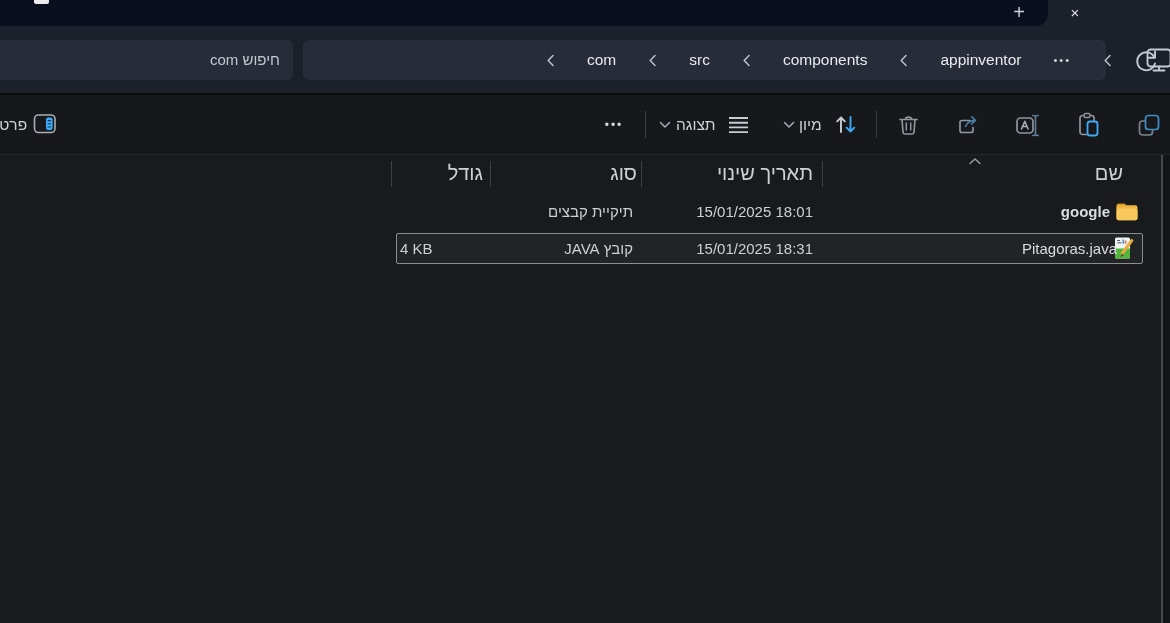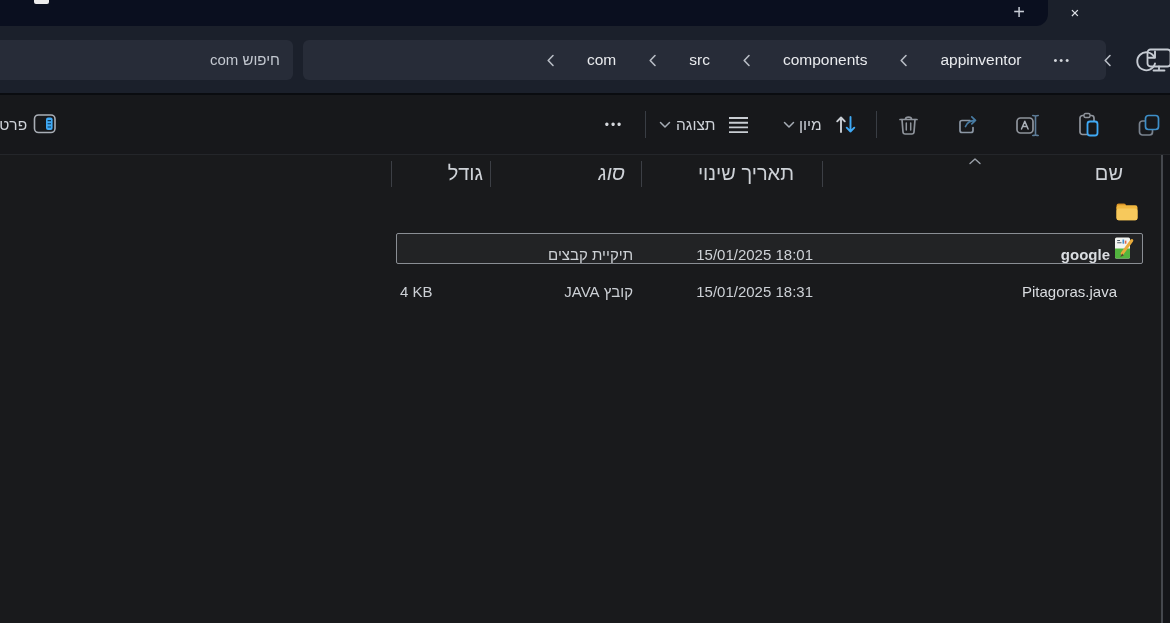--- a/index.html
+++ b/index.html
@@ -38,21 +38,21 @@
   .details-label{left:-15px;top:0;height:59px;line-height:59px;direction:rtl;}
   .tb-divider{top:16px;width:1px;height:27px;background:#393d44;}
   .dots-btn{left:594px;top:0;width:40px;height:59px;font-size:12px;color:#d4d7dc;letter-spacing:2px;}
 
   
   .content{left:0;top:154px;width:1170px;height:469px;background:#191a1c;border-top:1px solid #24262a;}
   .col-header{top:4px;height:28px;line-height:28px;font-size:20px;color:#ced2d7;white-space:nowrap;}
   .col-sep{top:6px;width:1px;height:26px;background:#3c3f45;}
   .v-line{left:1161px;top:0;width:2px;height:469px;background:#44474d;}
   .gutter{left:1163px;top:0;width:7px;height:469px;background:#141519;}
-  .cell{height:34px;line-height:34px;font-size:15px;color:#d9dce0;white-space:nowrap;margin-top:43px;}
+  .cell{height:34px;line-height:34px;font-size:15px;color:#d9dce0;white-space:nowrap;}
   .row1 .cell{top:40px;}
   .row2 .cell{top:77px;height:33px;line-height:33px;}
   .selection{left:396px;top:78px;width:747px;height:31px;border:1px solid #8a8e94;
     border-radius:2px;background:rgba(255,255,255,0.045);}
   .muted{color:#ccd0d5;}
 </style>
 </head>
 <body>
 
 <div class="stage">
@@ -190,22 +190,22 @@
       <svg width="26" height="25" viewBox="0 0 26 25">
         <rect x="3.5" y="8" width="13" height="14" rx="3" fill="none" stroke="#79828e" stroke-width="1.7"></rect>
         <rect x="9.5" y="2.5" width="13" height="14" rx="3" fill="#17181b" stroke="#3e8fc9" stroke-width="1.7"></rect>
       </svg>
     </div>
   </div>
 
   <div class="abs content">
 
     <div class="abs col-header" style="right:47px;">שם</div>
-    <div class="abs col-header" style="right:376px;">תאריך שינוי</div>
-    <div class="abs col-header" style="right:545px;font-style:italic;">סוג</div>
+    <div class="abs col-header" style="right:357px;">תאריך שינוי</div>
+    <div class="abs col-header" style="right:533px;">סוג</div>
     <div class="abs col-header" style="right:687px;">גודל</div>
 
     <div class="abs" style="left:968px;top:-3px;">
       <svg width="14" height="9" viewBox="0 0 14 9">
           <path d="M2 6.5 L7 2 L12 6.5" fill="none" stroke="#9aa0a8" stroke-width="1.4" stroke-linecap="round" stroke-linejoin="round"></path>
         </svg>
     </div>
 
     <div class="abs col-sep" style="left:391px;"></div>
     <div class="abs col-sep" style="left:490px;"></div>

